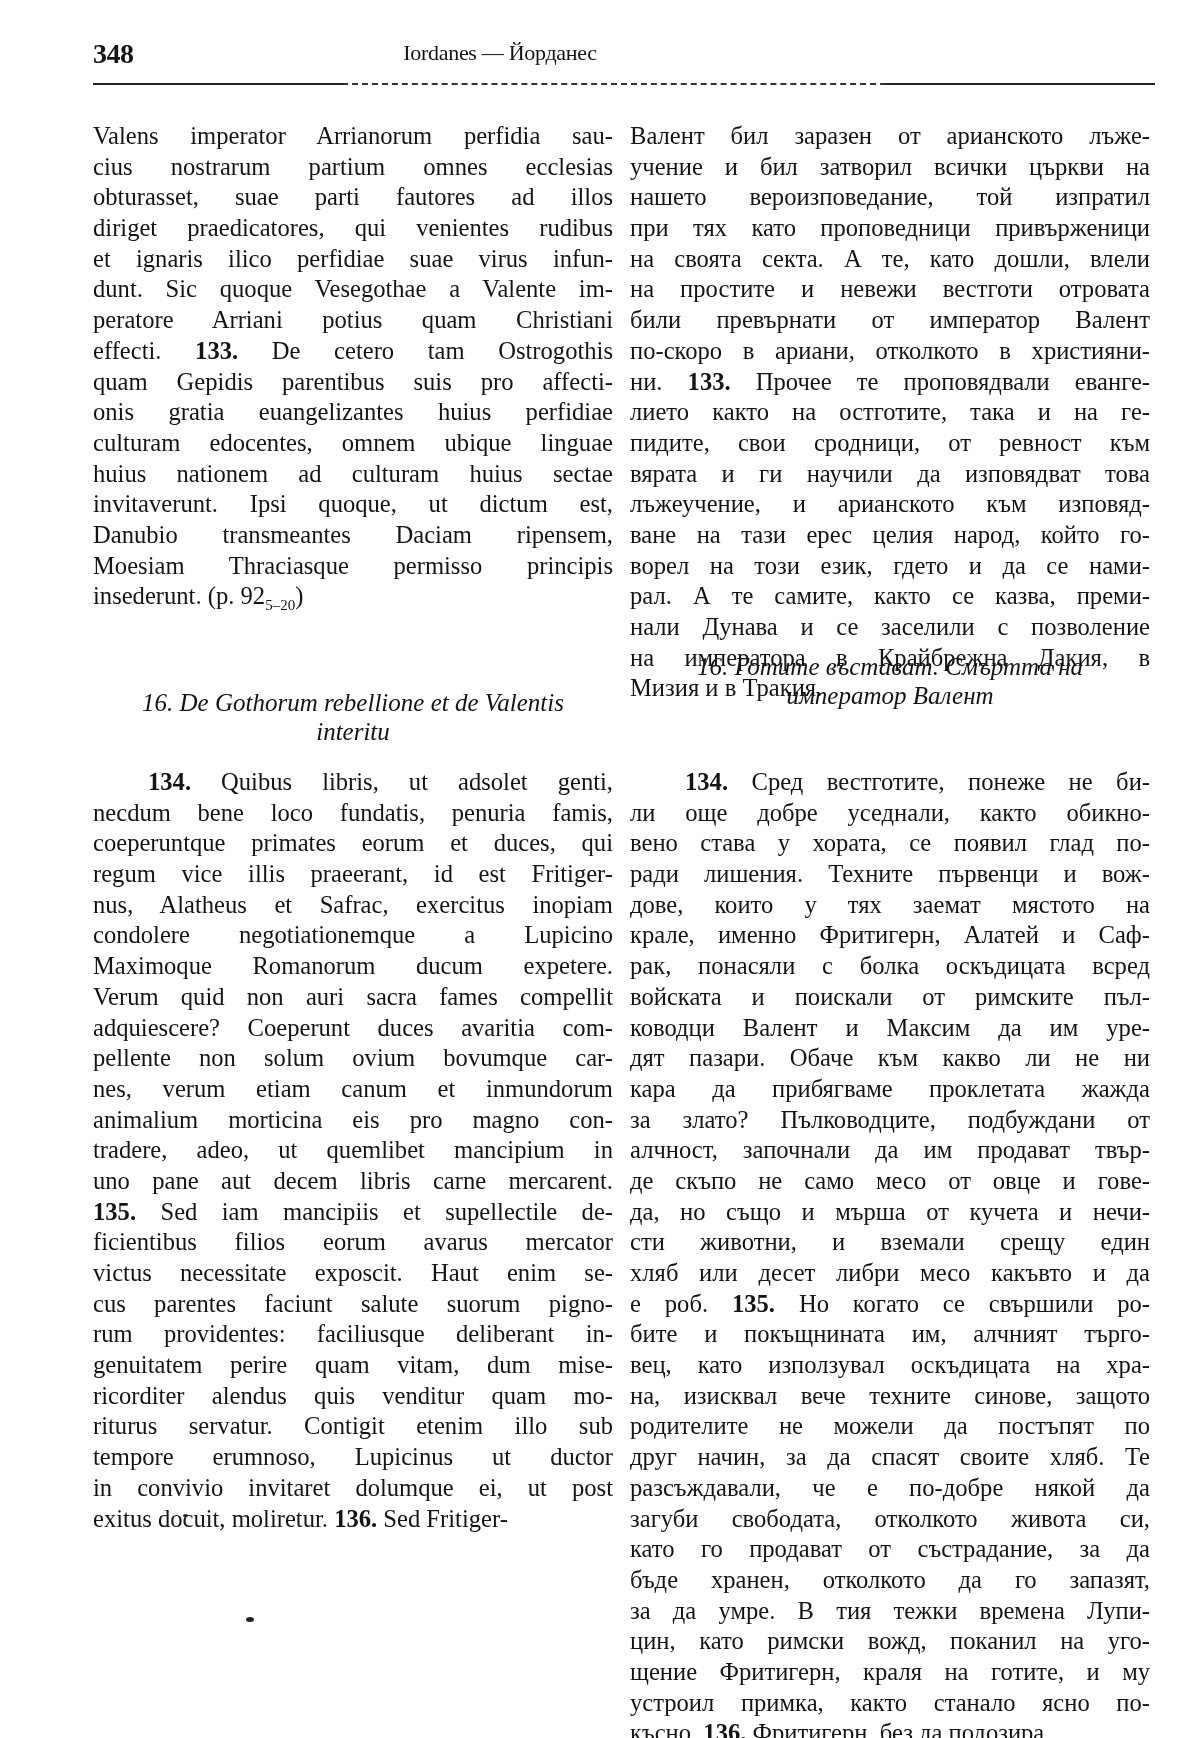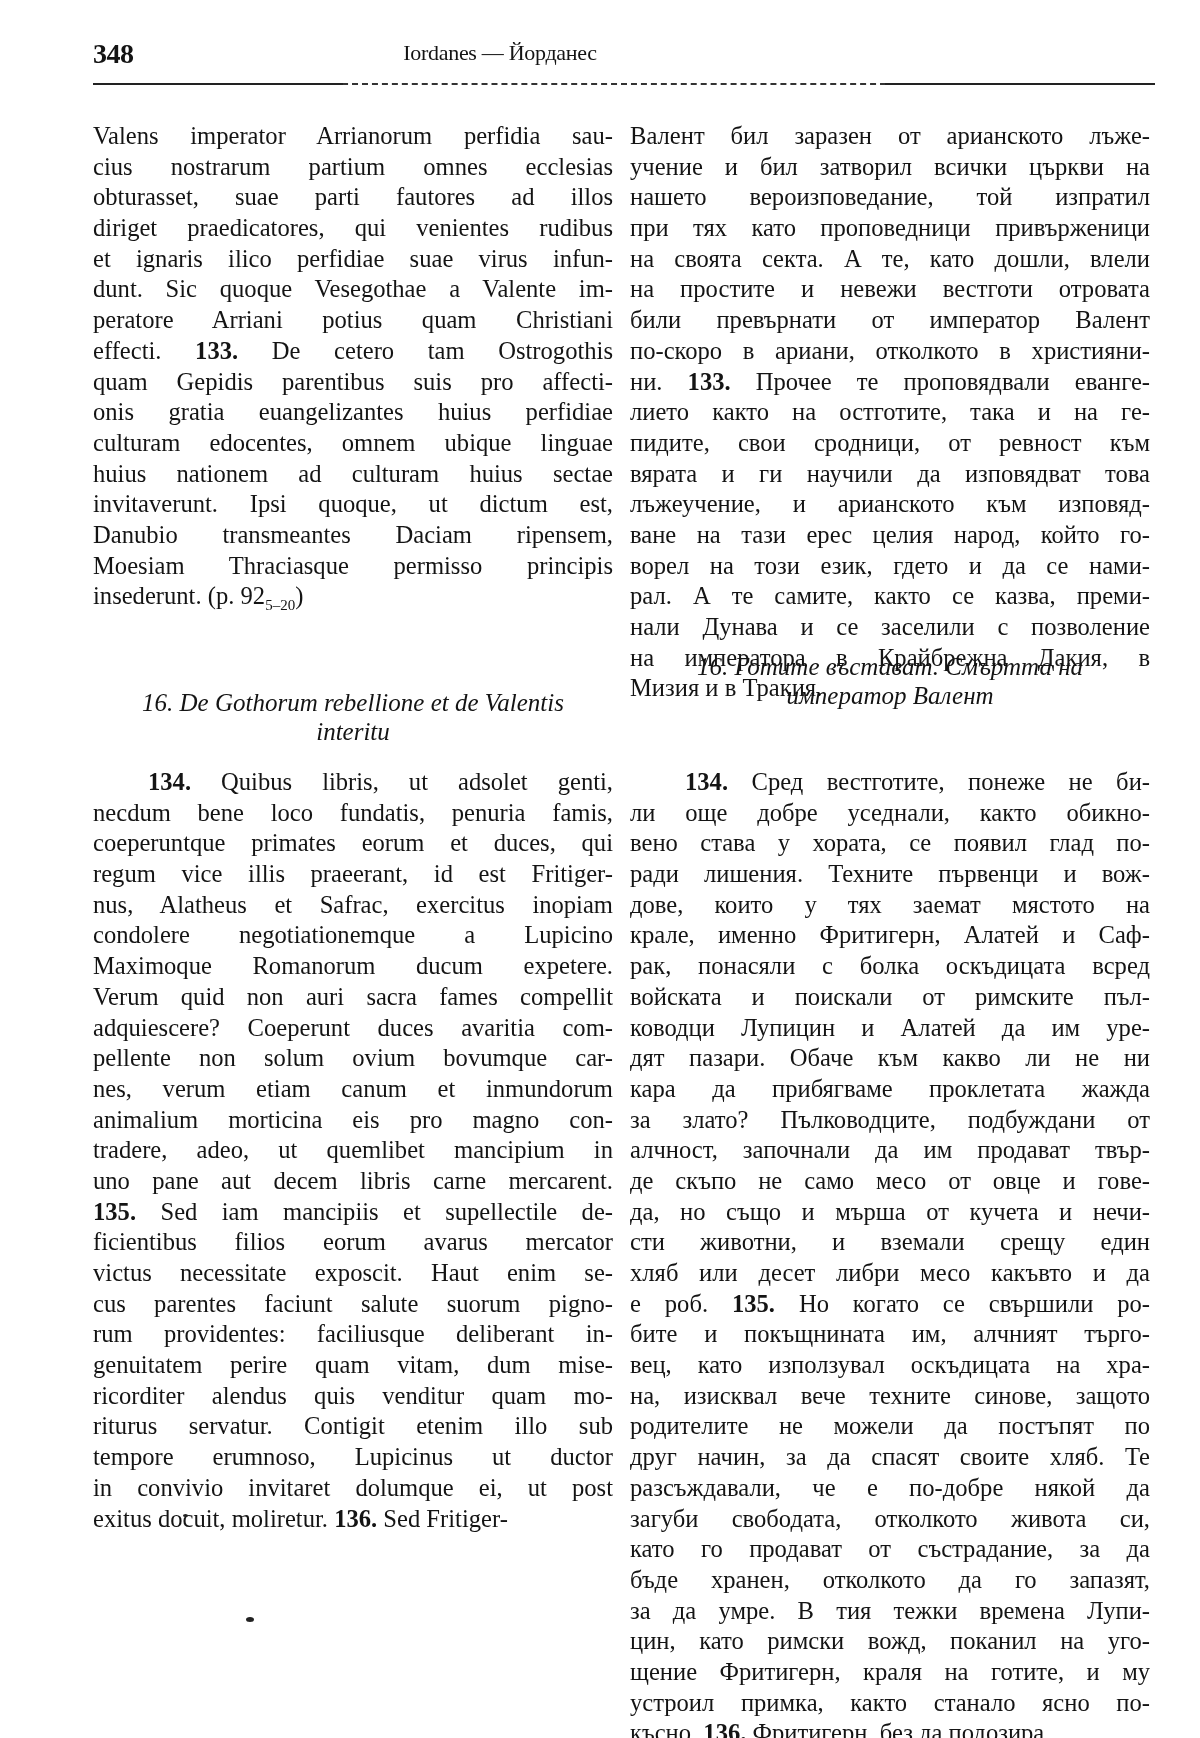--- a/index.html
+++ b/index.html
@@ -133,21 +133,21 @@
   </div>
 <div class="col right block2">
     <span class="line indent"><b class="num">134.</b><span> Сред вестготите, понеже не би-</span></span>
     <span class="line"><span>ли още добре уседнали, както обикно-</span></span>
     <span class="line"><span>вено става у хората, се появил глад по-</span></span>
     <span class="line"><span>ради лишения. Техните първенци и вож-</span></span>
     <span class="line"><span>дове, които у тях заемат мястото на</span></span>
     <span class="line"><span>крале, именно Фритигерн, Алатей и Саф-</span></span>
     <span class="line"><span>рак, понасяли с болка оскъдицата всред</span></span>
     <span class="line"><span>войската и поискали от римските пъл-</span></span>
-    <span class="line"><span>ководци Лупицин и Алатей да им уре-</span></span>
+    <span class="line"><span>ководци Валент и Максим да им уре-</span></span>
     <span class="line"><span>дят пазари. Обаче към какво ли не ни</span></span>
     <span class="line"><span>кара да прибягваме проклетата жажда</span></span>
     <span class="line"><span>за злато? Пълководците, подбуждани от</span></span>
     <span class="line"><span>алчност, започнали да им продават твър-</span></span>
     <span class="line"><span>де скъпо не само месо от овце и гове-</span></span>
     <span class="line"><span>да, но също и мърша от кучета и нечи-</span></span>
     <span class="line"><span>сти животни, и вземали срещу един</span></span>
     <span class="line"><span>хляб или десет либри месо какъвто и да</span></span>
     <span class="line"><span>е роб. </span><b class="num">135.</b><span> Но когато се свършили ро-</span></span>
     <span class="line"><span>бите и покъщнината им, алчният търго-</span></span>

